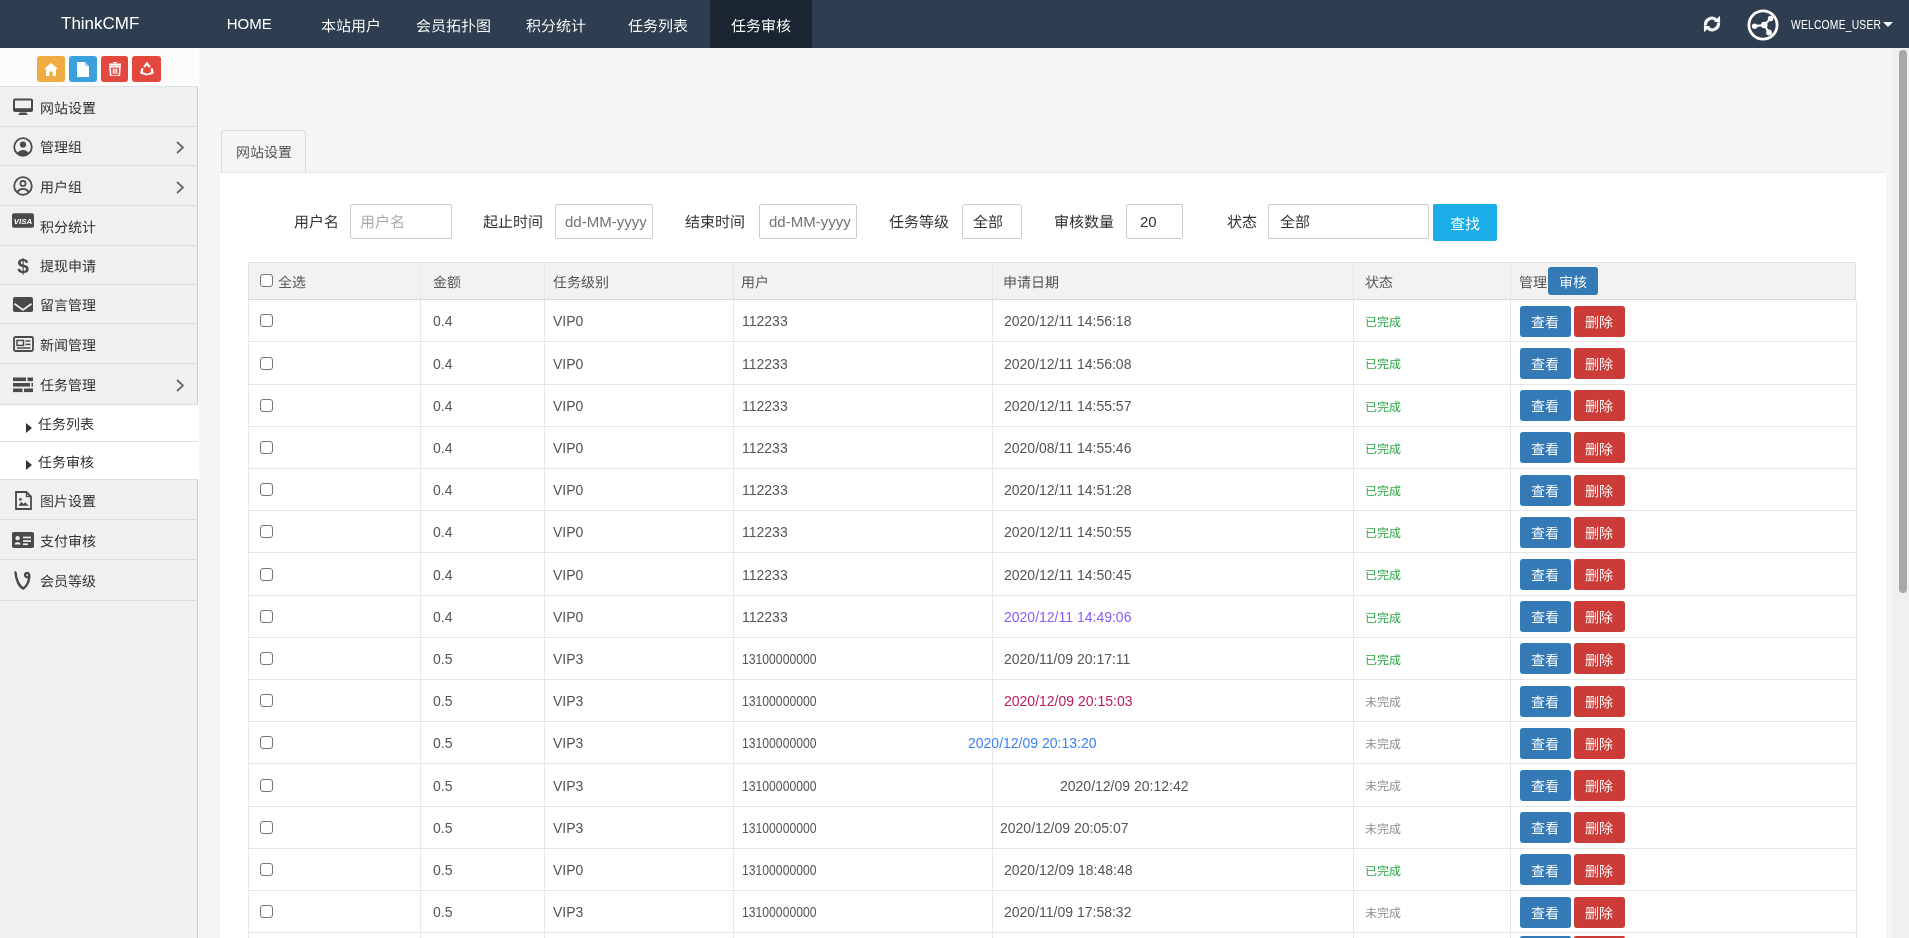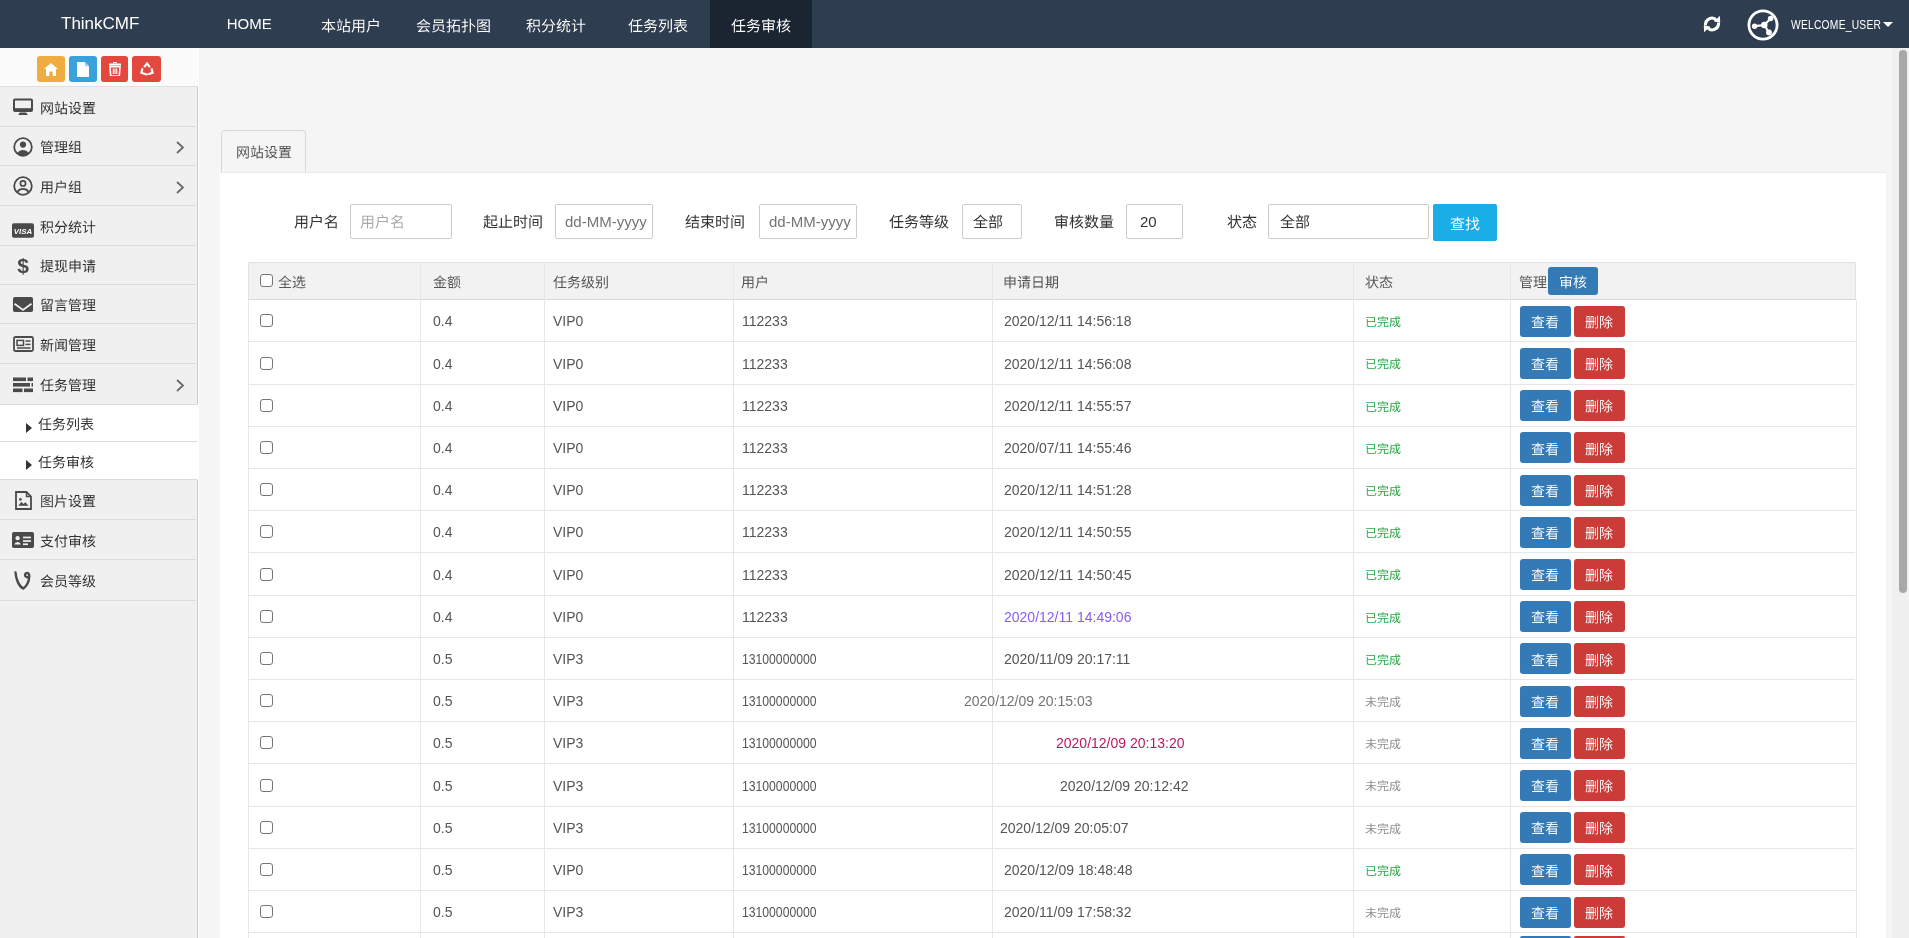--- a/index.html
+++ b/index.html
@@ -245,21 +245,21 @@
         <path d="M4.4 15.9 a6.8 6.8 0 0 1 11.2 0" fill="none" stroke="#4a4a4a" stroke-width="1.7"></path>
       </svg>
     </div>
     <svg class="t" style="left:40px;top:177.7px;" width="42.0" height="19.6" viewBox="0 -14.28 42.0 19.6" fill="#333">
       <use href="#t7"></use>
     </svg>
     <div style="position:absolute;left:176px;top:179.5px"><svg width="8" height="13" viewBox="0 0 8 13">
         <path d="M1 1 L7 6.5 L1 12" fill="none" stroke="#666" stroke-width="1.7"></path>
       </svg></div>
     <div style="position:absolute;left:0;top:206px;width:198px;height:40px;border-bottom:1px solid #dcdcdc"></div>
-    <div style="position:absolute;left:12px;top:210px;width:22px;height:40px;display:flex;align-items:center;justify-content:center">
+    <div style="position:absolute;left:12px;top:200px;width:22px;height:40px;display:flex;align-items:center;justify-content:center">
       <svg width="23" height="15" viewBox="0 0 23 15">
         <rect x="0" y="0" width="23" height="15" rx="2" fill="#4a4a4a"></rect>
         <text x="11.5" y="11" font-family="Liberation Sans" font-size="8.2" font-weight="bold" font-style="italic" fill="#fff" text-anchor="middle">VISA</text>
       </svg>
     </div>
     <svg class="t" style="left:40px;top:217.7px;" width="56.0" height="19.6" viewBox="0 -14.28 56.0 19.6" fill="#333">
       <use href="#t8"></use>
     </svg>
     <div style="position:absolute;left:0;top:246px;width:198px;height:39px;border-bottom:1px solid #dcdcdc"></div>
     <div style="position:absolute;left:12px;top:246px;width:22px;height:39px;display:flex;align-items:center;justify-content:center">
@@ -488,21 +488,21 @@
     </svg>
     <div style="position:absolute;left:1574px;top:390.2px;width:50.5px;height:31px;background:#cb3c38;border-radius:3px"></div>
     <svg class="t" style="left:1585.0px;top:397.4px;" width="28.0" height="19.6" viewBox="0 -14.28 28.0 19.6" fill="#fff">
       <use href="#t36"></use>
     </svg>
     <div style="position:absolute;left:249px;top:468.0px;width:1605.8px;height:1px;background:#e7e7e7"></div>
     <div style="position:absolute;left:259.5px;top:440.9px;width:13px;height:13px;background:#fff;border:1.5px solid #757575;border-radius:3px"></div>
     <div class="lt" style="left:433px;top:439.9px;color:#555">0.4</div>
     <div class="lt" style="left:553px;top:439.9px;color:#555">VIP0</div>
     <div class="lt" style="left:742px;top:439.9px;color:#555;">112233</div>
-    <div class="lt" style="left:1004px;top:439.9px;color:#555">2020/07/11 14:55:46</div>
+    <div class="lt" style="left:1004px;top:439.9px;color:#555">2020/08/11 14:55:46</div>
     <svg class="t" style="left:1365px;top:440.8px;" width="36.0" height="16.8" viewBox="0 -12.24 36.0 16.8" fill="#23a33f">
       <use href="#t34"></use>
     </svg>
     <div style="position:absolute;left:1520px;top:432.4px;width:50.5px;height:31px;background:#337ab7;border-radius:3px"></div>
     <svg class="t" style="left:1531.0px;top:439.6px;" width="28.0" height="19.6" viewBox="0 -14.28 28.0 19.6" fill="#fff">
       <use href="#t35"></use>
     </svg>
     <div style="position:absolute;left:1574px;top:432.4px;width:50.5px;height:31px;background:#cb3c38;border-radius:3px"></div>
     <svg class="t" style="left:1585.0px;top:439.6px;" width="28.0" height="19.6" viewBox="0 -14.28 28.0 19.6" fill="#fff">
       <use href="#t36"></use>
@@ -590,38 +590,38 @@
     </svg>
     <div style="position:absolute;left:1574px;top:643.4px;width:50.5px;height:31px;background:#cb3c38;border-radius:3px"></div>
     <svg class="t" style="left:1585.0px;top:650.6px;" width="28.0" height="19.6" viewBox="0 -14.28 28.0 19.6" fill="#fff">
       <use href="#t36"></use>
     </svg>
     <div style="position:absolute;left:249px;top:721.2px;width:1605.8px;height:1px;background:#e7e7e7"></div>
     <div style="position:absolute;left:259.5px;top:694.1px;width:13px;height:13px;background:#fff;border:1.5px solid #757575;border-radius:3px"></div>
     <div class="lt" style="left:433px;top:693.1px;color:#555">0.5</div>
     <div class="lt" style="left:553px;top:693.1px;color:#555">VIP3</div>
     <div class="lt" style="left:742px;top:693.1px;color:#555;transform:scaleX(.87);transform-origin:0 50%;">13100000000</div>
-    <div class="lt" style="left:964px;top:693.1px;color:#737373">2020/12/09 20:15:03</div>
+    <div class="lt" style="left:1004px;top:693.1px;color:#be185d">2020/12/09 20:15:03</div>
     <svg class="t" style="left:1365px;top:694.0px;" width="36.0" height="16.8" viewBox="0 -12.24 36.0 16.8" fill="#8c8c8c">
       <use href="#t37"></use>
     </svg>
     <div style="position:absolute;left:1520px;top:685.6px;width:50.5px;height:31px;background:#337ab7;border-radius:3px"></div>
     <svg class="t" style="left:1531.0px;top:692.8px;" width="28.0" height="19.6" viewBox="0 -14.28 28.0 19.6" fill="#fff">
       <use href="#t35"></use>
     </svg>
     <div style="position:absolute;left:1574px;top:685.6px;width:50.5px;height:31px;background:#cb3c38;border-radius:3px"></div>
     <svg class="t" style="left:1585.0px;top:692.8px;" width="28.0" height="19.6" viewBox="0 -14.28 28.0 19.6" fill="#fff">
       <use href="#t36"></use>
     </svg>
     <div style="position:absolute;left:249px;top:763.4px;width:1605.8px;height:1px;background:#e7e7e7"></div>
     <div style="position:absolute;left:259.5px;top:736.3px;width:13px;height:13px;background:#fff;border:1.5px solid #757575;border-radius:3px"></div>
     <div class="lt" style="left:433px;top:735.3px;color:#555">0.5</div>
     <div class="lt" style="left:553px;top:735.3px;color:#555">VIP3</div>
     <div class="lt" style="left:742px;top:735.3px;color:#555;transform:scaleX(.87);transform-origin:0 50%;">13100000000</div>
-    <div class="lt" style="left:1056px;top:735.3px;color:#be185d">2020/12/09 20:13:20</div>
+    <div class="lt" style="left:968px;top:735.3px;color:#3b82f6">2020/12/09 20:13:20</div>
     <svg class="t" style="left:1365px;top:736.2px;" width="36.0" height="16.8" viewBox="0 -12.24 36.0 16.8" fill="#8c8c8c">
       <use href="#t37"></use>
     </svg>
     <div style="position:absolute;left:1520px;top:727.8px;width:50.5px;height:31px;background:#337ab7;border-radius:3px"></div>
     <svg class="t" style="left:1531.0px;top:735.0px;" width="28.0" height="19.6" viewBox="0 -14.28 28.0 19.6" fill="#fff">
       <use href="#t35"></use>
     </svg>
     <div style="position:absolute;left:1574px;top:727.8px;width:50.5px;height:31px;background:#cb3c38;border-radius:3px"></div>
     <svg class="t" style="left:1585.0px;top:735.0px;" width="28.0" height="19.6" viewBox="0 -14.28 28.0 19.6" fill="#fff">
       <use href="#t36"></use>

